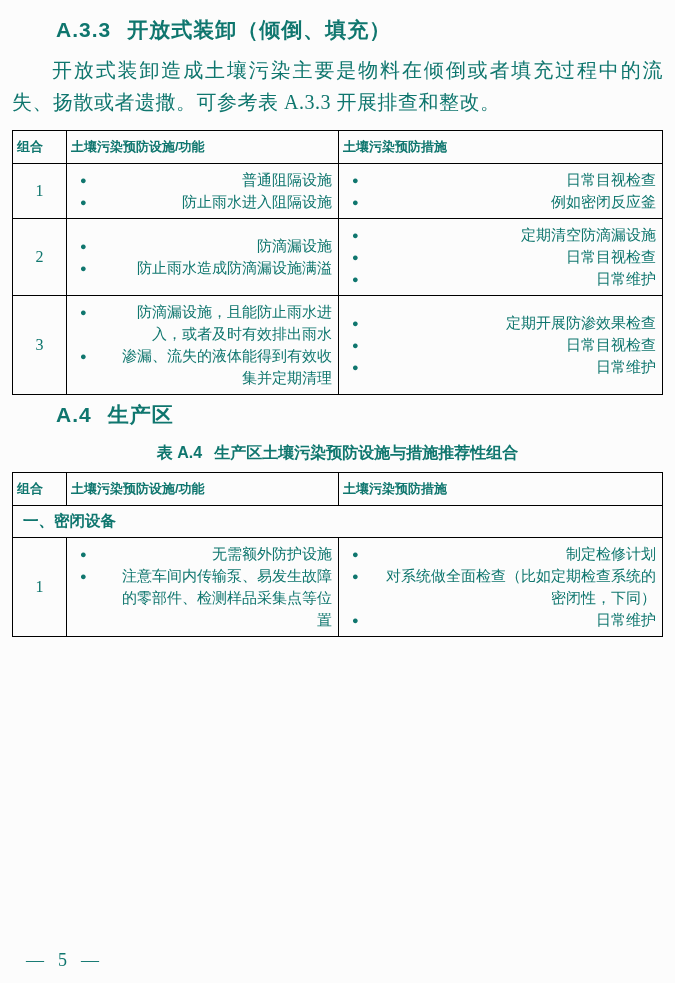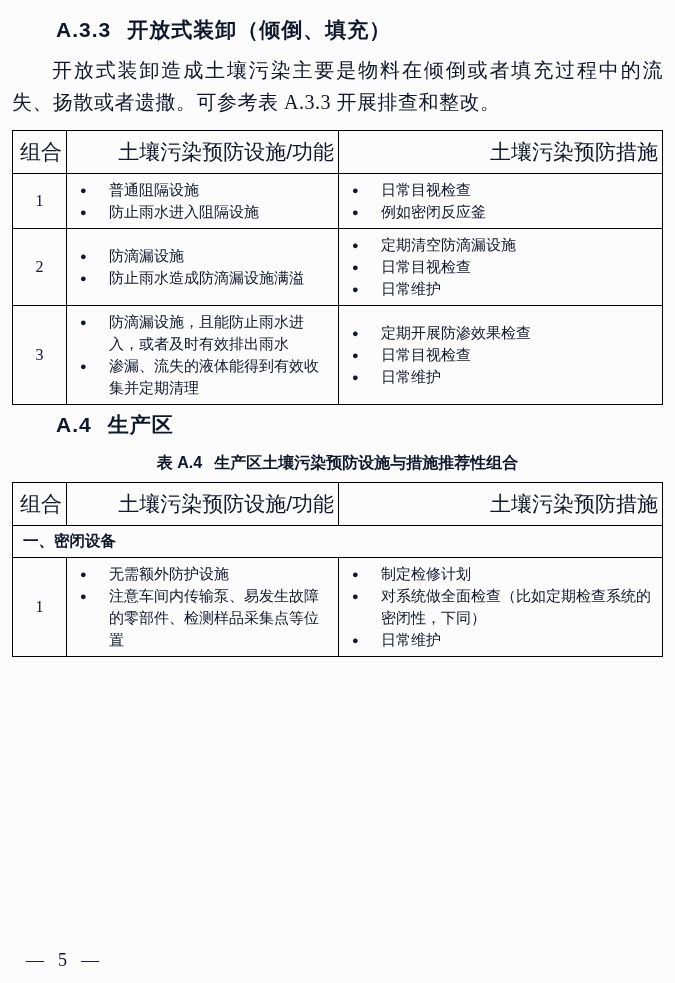--- a/index.html
+++ b/index.html
@@ -1,19 +1,19 @@
 <!DOCTYPE html>
 <html lang="zh"><head>
 <meta charset="utf-8">
 <style>
   html,body{margin:0;padding:0;background:#e8e8e8;}
   .page{
     width:675px;height:983px;
     background:#fcfcfc;
-    color:#0f172a;
+    color:#0f766e;
     font-family:"Liberation Serif","DejaVu Serif",serif;
     position:relative;
     overflow:hidden;
     box-sizing:border-box;
     padding:10px 12px 0 12px;
   }
   
   .heading{
     font-family:"Liberation Sans","DejaVu Sans",sans-serif;
     font-weight:bold;
@@ -51,23 +51,23 @@
   table.data-table col.col-combo{width:54px;}
   table.data-table col.col-facilities{width:272px;}
   table.data-table th, table.data-table td{
     border:1.5px solid #000;
     padding:3px 6px;
     vertical-align:middle;
     box-sizing:border-box;
   }
   table.data-table th{
     font-family:"Liberation Sans","DejaVu Sans",sans-serif;
-    font-weight:normal;
-    text-align:right;
-    font-size:21px;
+    font-weight:bold;
+    text-align:left;
+    font-size:13px;
     padding:7px 4px;
   }
   td.combo{
     text-align:center;
     font-size:16px;
   }
   tr.section-row td{
     font-family:"Liberation Sans","DejaVu Sans",sans-serif;
     font-weight:bold;
     text-align:left;
@@ -77,21 +77,21 @@
   }
   ul.bullets{
     list-style:none;
     margin:2px 0;
     padding:0;
   }
   ul.bullets li{
     position:relative;
     padding-left:36px;
     line-height:22px;
-    text-align:left;
+    text-align:right;
   }
   ul.bullets li::before{
     content:"●";
     position:absolute;
     left:7px;
     top:0;
     font-size:11px;
   }
   
   .footer{

